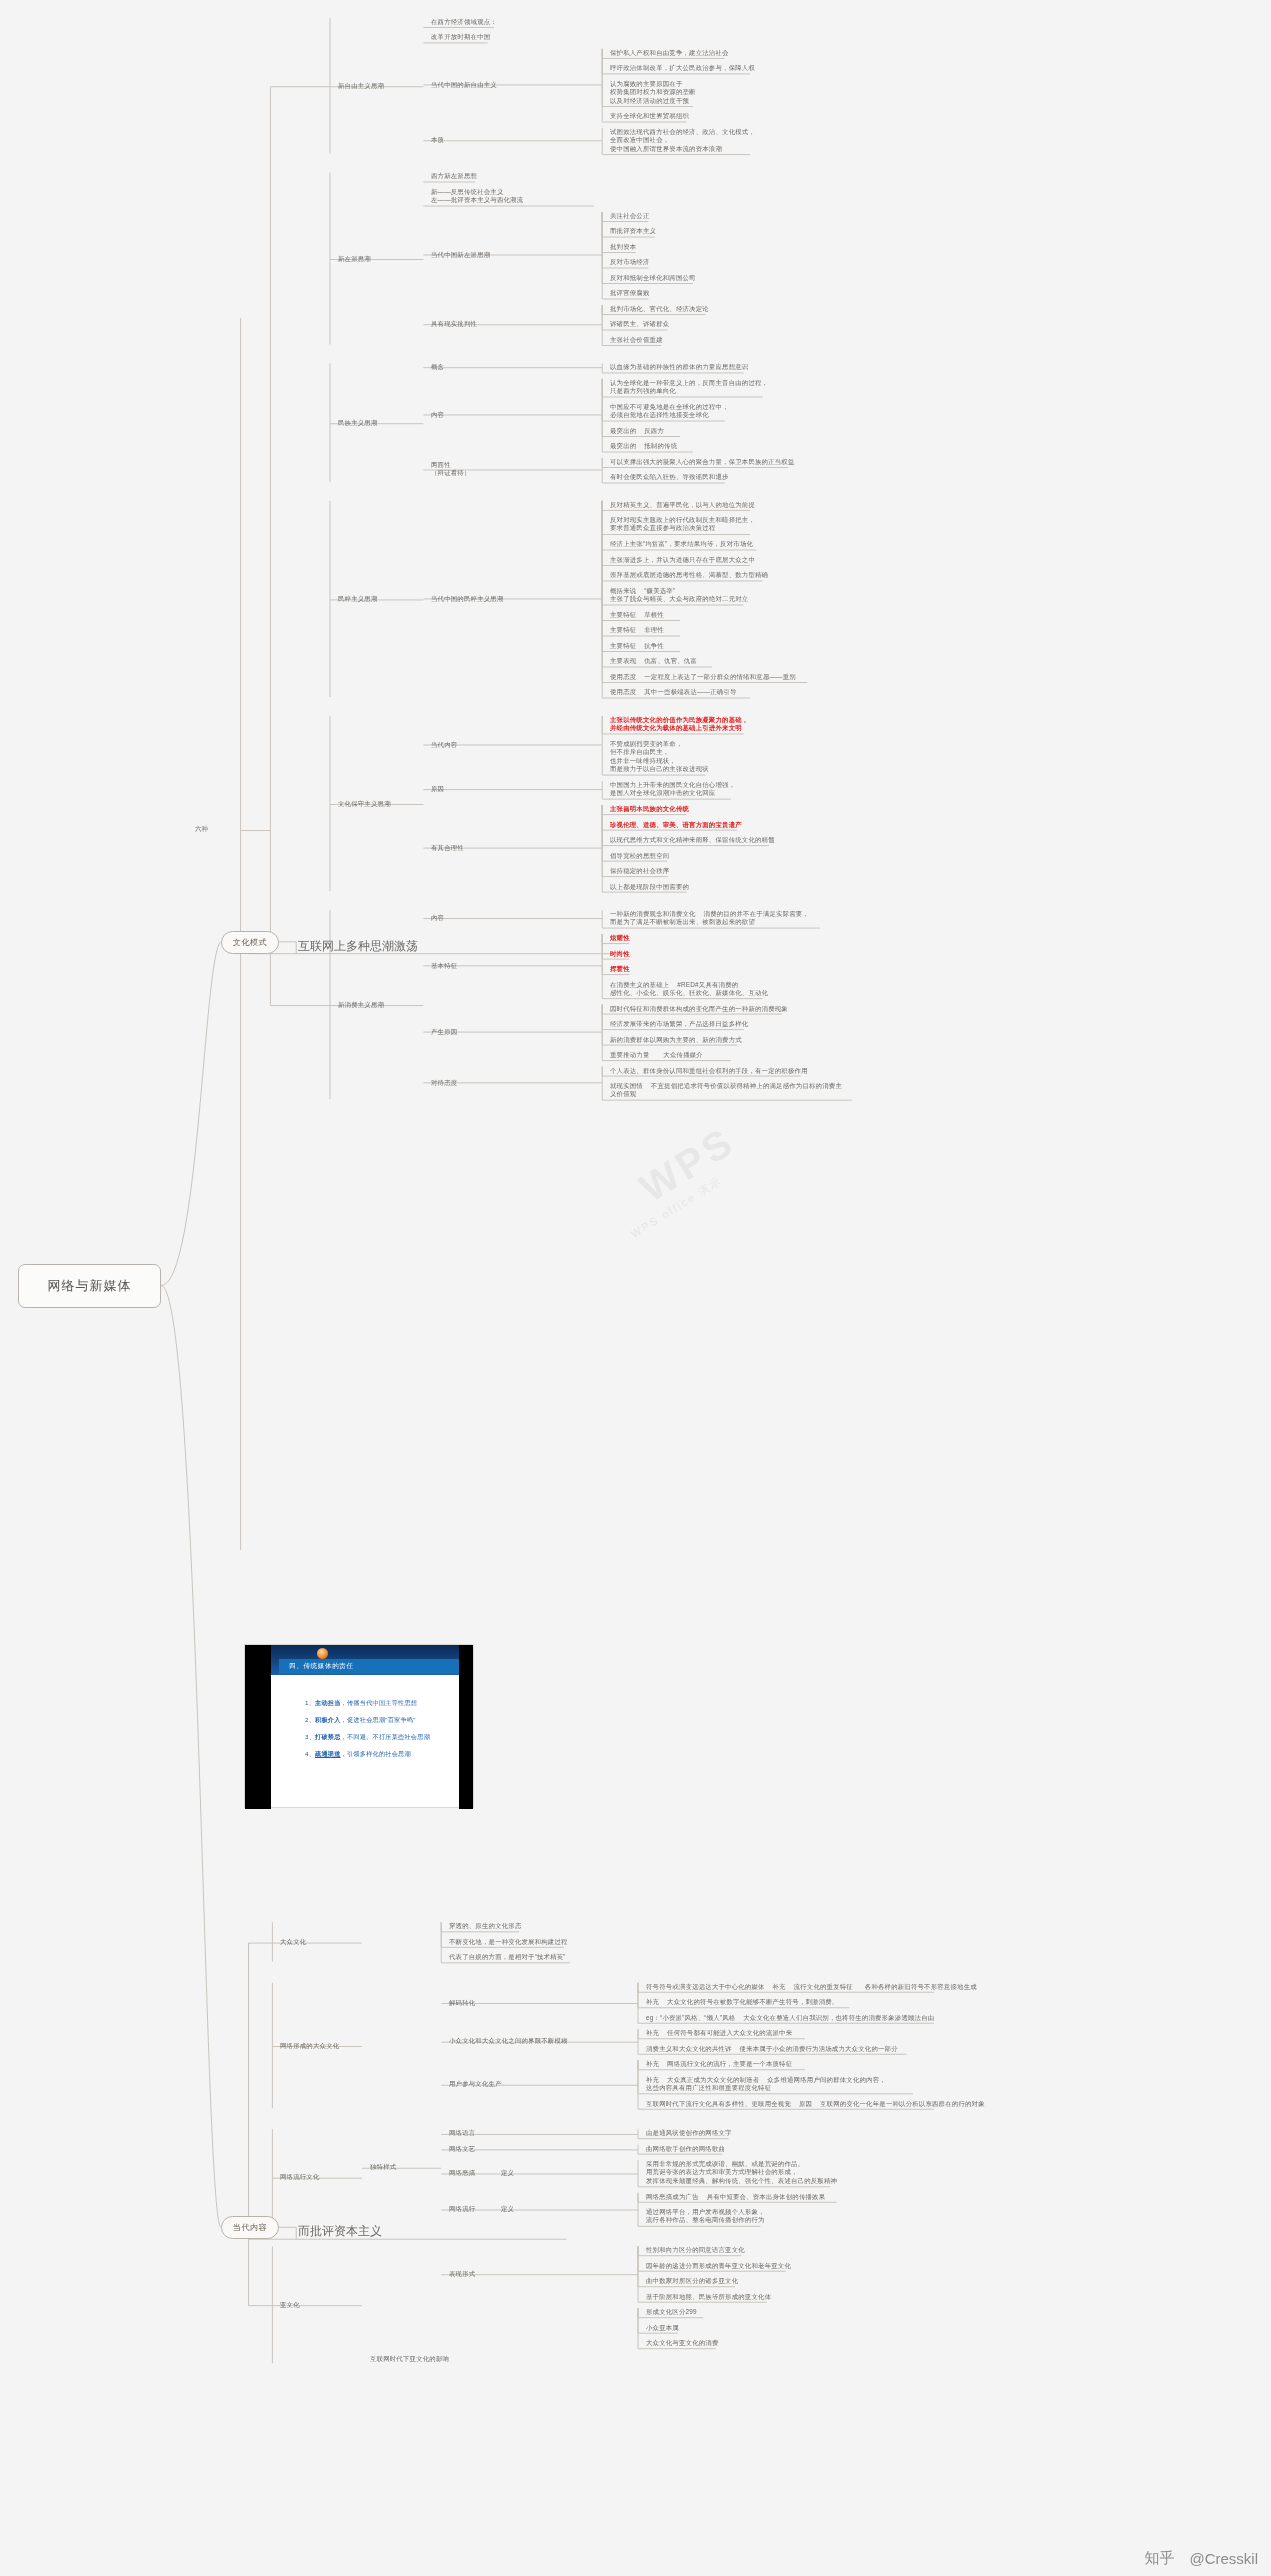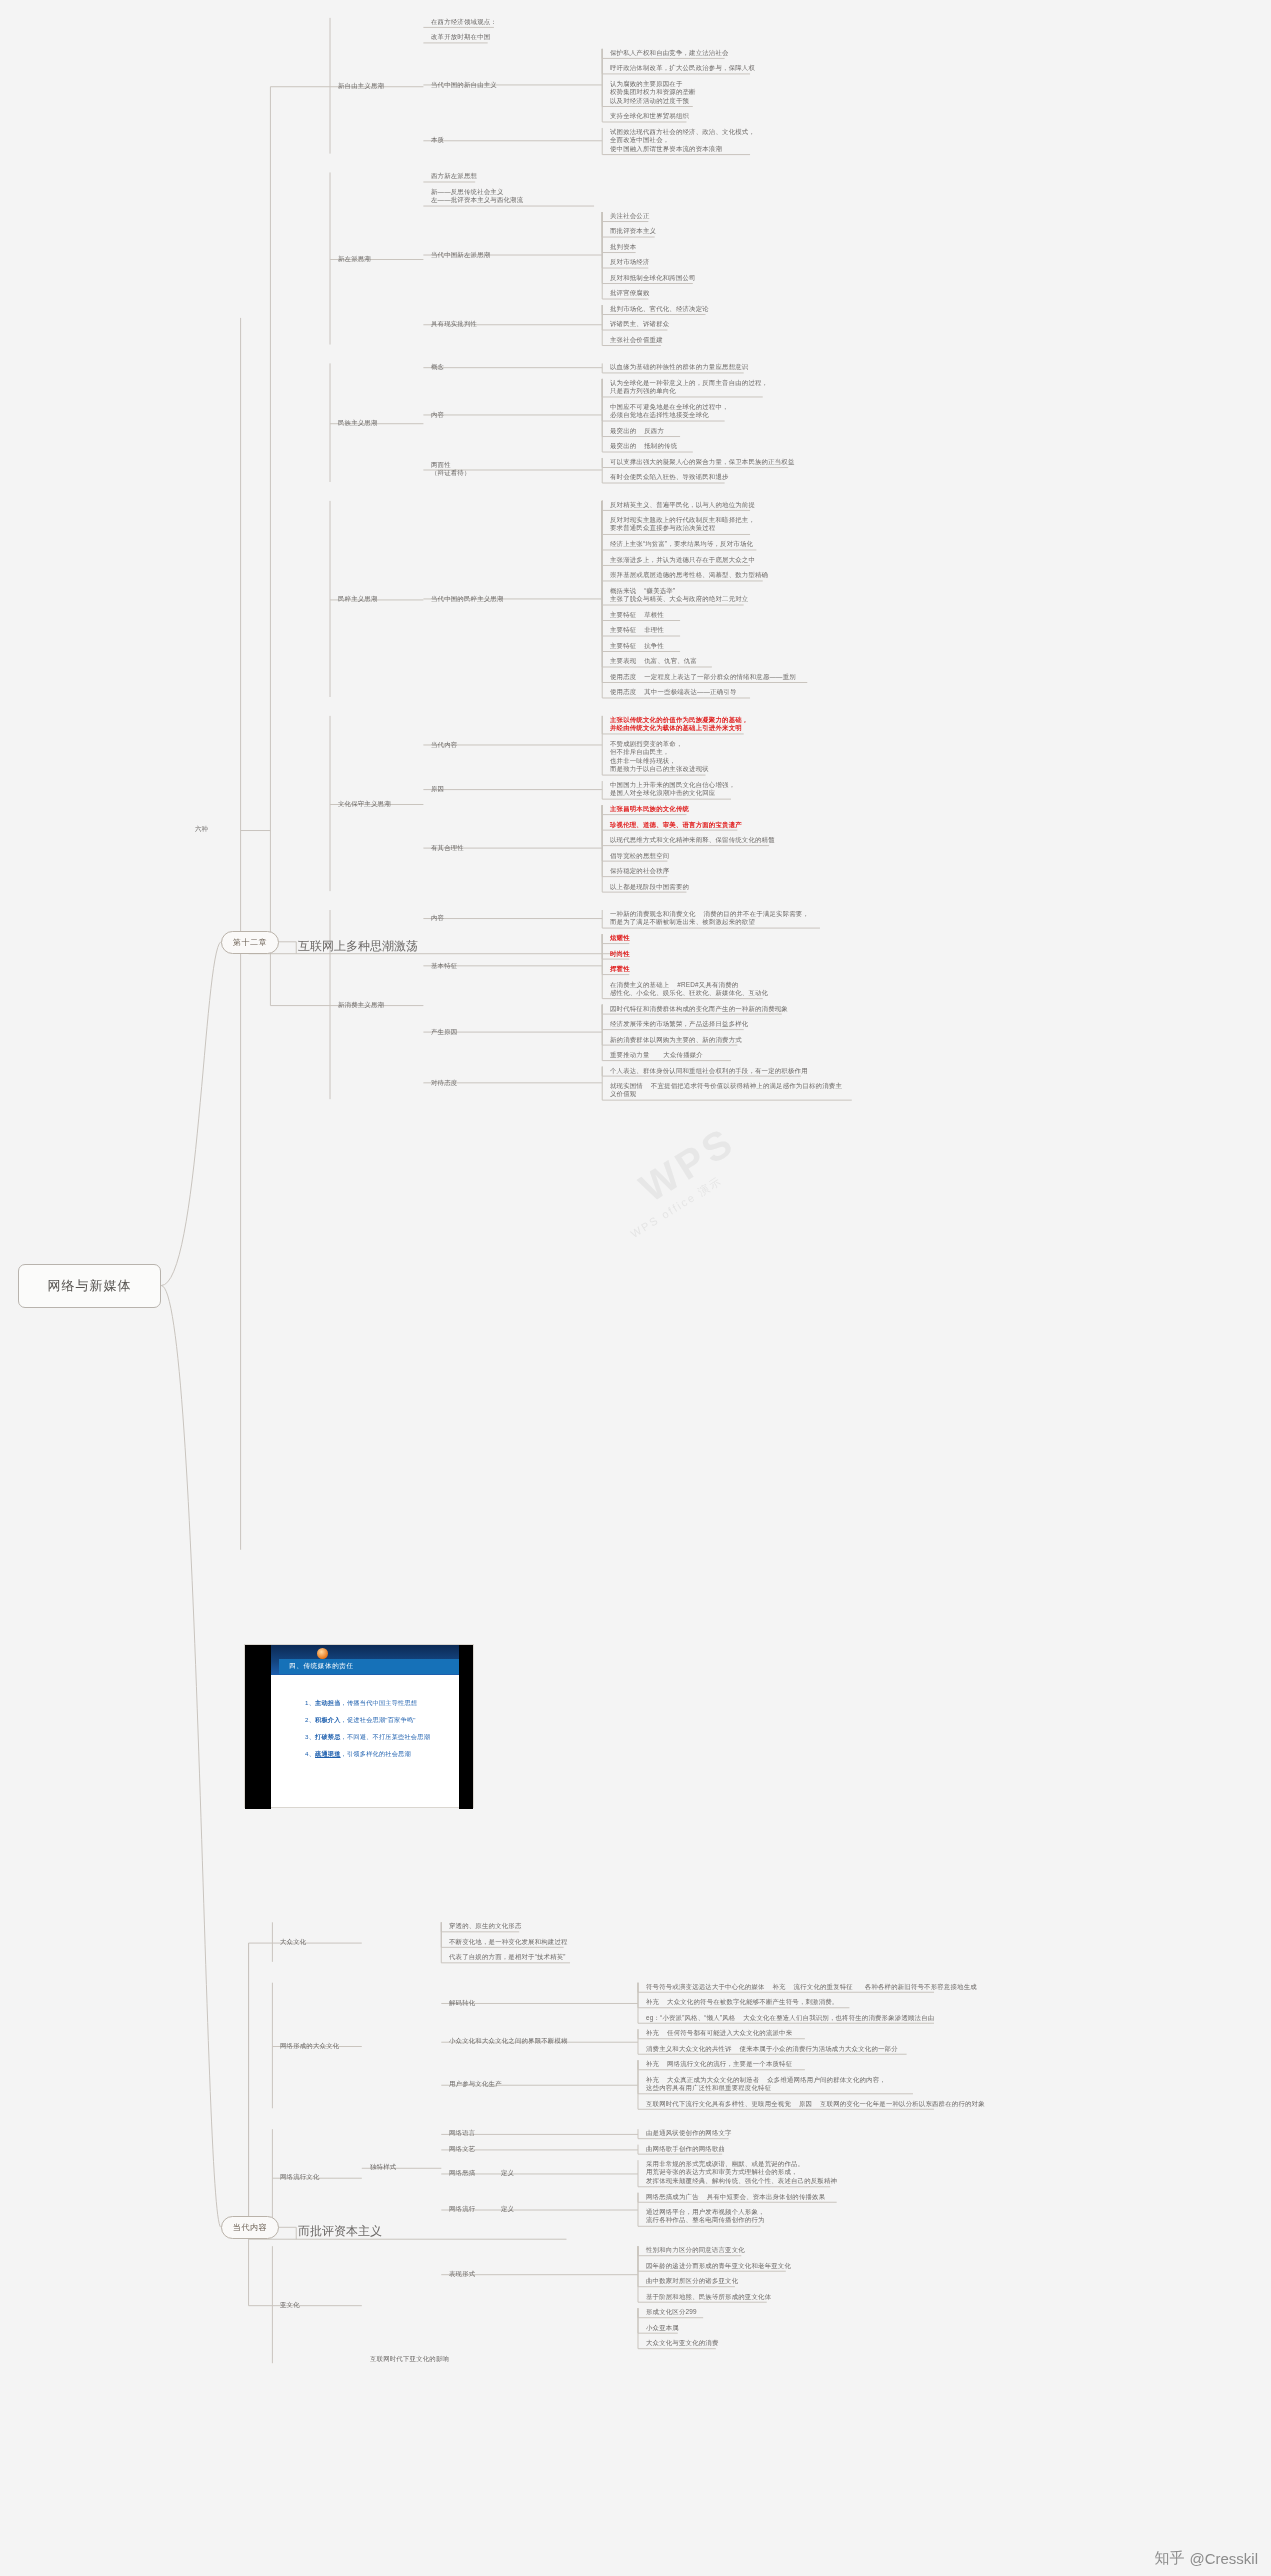--- a/index.html
+++ b/index.html
@@ -45,21 +45,21 @@
      display:flex; align-items:center; padding-left:10px; color:#fff; font-size:6.6px; letter-spacing:0.6px;}
   .slide-body{ position:absolute; left:0; top:30px; right:0; bottom:0; background:#fff; padding:24px 0 0 34px;}
   .slide-li{ color:#1d5fae; font-size:6.2px; margin-bottom:8px; letter-spacing:0.2px; }
   .slide-li b{ font-weight:bold; }
 
   .watermark{ position:absolute; left:636px; top:1142px; font-size:40px; color:rgba(150,150,150,.13);
     transform:rotate(-32deg); font-weight:bold; letter-spacing:4px; pointer-events:none; }
   .watermark2{ position:absolute; left:624px; top:1200px; font-size:11px; color:rgba(150,150,150,.16);
     transform:rotate(-32deg); letter-spacing:2px; pointer-events:none; }
 
-  .credit{ position:absolute; right:14px; bottom:8px; font-size:15px; color:#8b8b8b; display:flex; align-items:center; gap:5px;}
+  .credit{ position:absolute; right:14px; bottom:8px; font-size:15px; color:#8b8b8b; display:flex; align-items:center; gap:15px;}
   .credit .zh{ font-size:15px; color:#8d8d8d; }
 </style>
 </head>
 <body>
 
 <div id="canvas">
 
   <svg class="links" viewBox="0 0 1280 2593" width="1272" height="2576">
 
     <path d="M162,1294 C200,1294 205,960 222,948"></path>
@@ -280,21 +280,21 @@
       <line x1="274" y1="2320.8999999999983" x2="364" y2="2320.8999999999983"></line>
       <line x1="274" y1="2260.9999999999986" x2="274" y2="2378.799999999998"></line>
       <line x1="250" y1="1955.8999999999999" x2="274" y2="1955.8999999999999"></line>
       <line x1="250" y1="2320.8999999999983" x2="274" y2="2320.8999999999983"></line>
       <line x1="250" y1="1955.8999999999999" x2="250" y2="2320.8999999999983"></line>
       <line x1="250" y1="2254" x2="250" y2="1955.8999999999999"></line>
     </svg>
 
   <div class="root">网络与新媒体</div>
 
-  <div class="chapter" style="left:221px; top:931px;">第十二章</div>
+  <div class="chapter" style="left:221px; top:931px;">文化模式</div>
   <div class="chap-label" style="left:298px; top:938px;">互联网上多种思潮激荡</div>
 
   <div class="chapter" style="left:221px; top:2216px;">当代内容</div>
   <div class="chap-label" style="left:298px; top:2223px;">而批评资本主义</div>
 
   <div class="node n" style="left:195px; top:825px;">六种</div>
 
   <div id="tree">
       <div class="node n" style="left: 431px; top: 18px;">在西方经济领域观点：</div>
       <div class="node n" style="left: 431px; top: 33px;">改革开放时期在中国</div>

